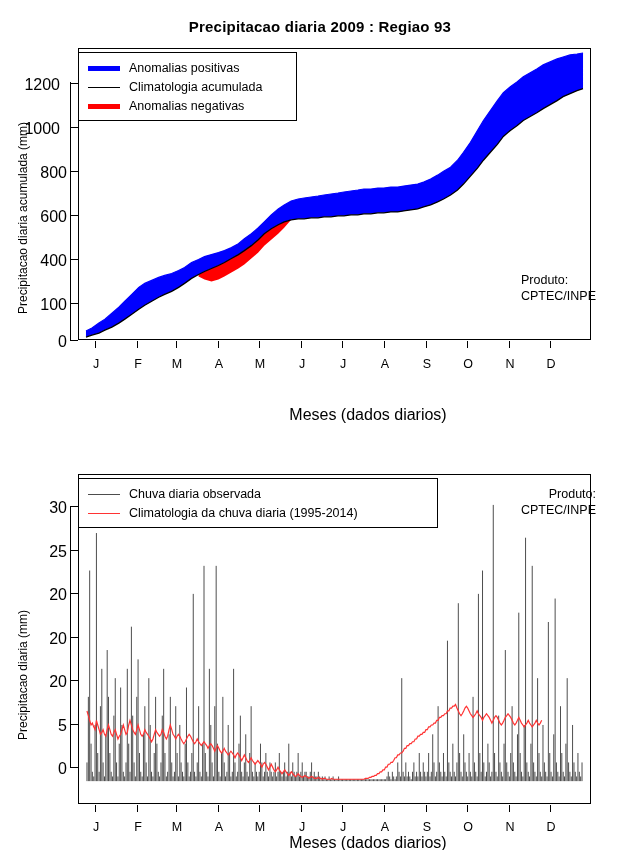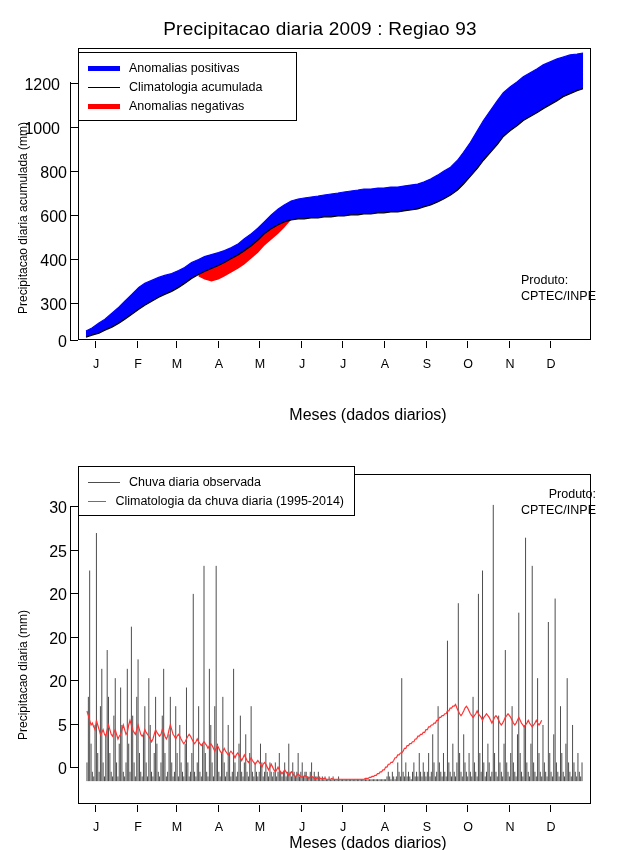--- a/index.html
+++ b/index.html
@@ -7,21 +7,21 @@
     width:640px;height:850px;background:#ffffff;
     font-family:"Liberation Sans", sans-serif;
     color:#000000;position:relative;overflow:hidden;
   }
   .panel{position:absolute;left:0;width:640px;}
   #panel-top{top:0;height:430px;}
   #panel-bottom{top:430px;height:420px;}
 
   .chart-title{
     position:absolute;width:100%;text-align:center;
-    font-weight:normal;font-size:19px;top:18px;letter-spacing:.2px;
+    font-weight:bold;font-size:15px;top:18px;letter-spacing:.2px;
   }
 
   .plotbox{position:absolute;border:1px solid #000;box-sizing:border-box;background:#fff;}
   #plot-top{left:78px;top:48px;width:513px;height:292px;}
   #plot-bottom{left:78px;top:44px;width:513px;height:330px;}
 
   .svgwrap{position:absolute;left:0;top:0;width:100%;height:100%;}
 
   .ylabel{
     position:absolute;font-size:12px;white-space:nowrap;
@@ -49,21 +49,21 @@
 </head>
 <body>
 
 <div class="panel" id="panel-top">
 
   <div class="chart-title">Precipitacao diaria 2009 : Regiao 93</div>
 
   <div class="ylabel" style="left:16px;top:314px;">Precipitacao diaria acumulada (mm)</div>
 
   <div class="ytick" style="left:27px;top:333px;">0</div>
-  <div class="ytick" style="left:27px;top:296px;">300</div>
+  <div class="ytick" style="left:27px;top:296px;">100</div>
   <div class="ytick" style="left:27px;top:252px;">400</div>
   <div class="ytick" style="left:27px;top:208px;">600</div>
   <div class="ytick" style="left:27px;top:164px;">800</div>
   <div class="ytick" style="left:20px;top:120px;">1000</div>
   <div class="ytick" style="left:20px;top:76px;">1200</div>
 
   <div class="tickmark" style="left:70px;top:82px;width:1px;height:258px;"></div>
   <div class="tickmark" style="left:70px;top:340px;width:8px;height:1px;"></div>
   <div class="tickmark" style="left:70px;top:303px;width:8px;height:1px;"></div>
   <div class="tickmark" style="left:70px;top:259px;width:8px;height:1px;"></div>
@@ -551,21 +551,21 @@
           <line x1="499.6" y1="308" x2="499.6" y2="303.3"></line>
           <line x1="500.9" y1="308" x2="500.9" y2="279.7"></line>
           <line x1="502.3" y1="308" x2="502.3" y2="298.6"></line>
           <line x1="503.6" y1="308" x2="503.6" y2="303.3"></line>
           <line x1="505.0" y1="308" x2="505.0" y2="289.2"></line>
         </g>
       <polyline id="clim-line" fill="none" stroke="#FF3333" stroke-width="1.2" points="8.0,237.4 9.4,242.1 10.7,246.8 12.1,251.5 13.4,249.6 14.8,253.4 16.1,256.2 17.5,246.8 18.8,251.5 20.2,256.2 21.5,260.9 22.9,259.0 24.2,256.2 25.6,260.9 26.9,262.8 28.3,256.2 29.6,251.5 31.0,256.2 32.3,260.9 33.7,262.8 35.0,259.0 36.4,256.2 37.7,260.9 39.1,265.6 40.4,262.8 41.8,260.9 43.1,256.2 44.5,251.5 45.8,256.2 47.2,260.9 48.5,259.0 49.9,251.5 51.2,246.8 52.6,251.5 53.9,256.2 55.3,259.0 56.6,260.9 58.0,256.2 59.3,251.5 60.7,256.2 62.0,260.9 63.4,262.8 64.7,260.9 66.1,256.2 67.4,259.0 68.8,260.9 70.1,262.8 71.5,265.6 72.8,268.4 74.2,265.6 75.5,260.9 76.9,256.2 78.2,259.0 79.6,260.9 80.9,262.8 82.3,260.9 83.6,256.2 85.0,259.0 86.3,262.8 87.7,265.6 89.0,262.8 90.4,256.2 91.7,251.5 93.1,256.2 94.4,260.9 95.8,262.8 97.1,265.6 98.5,262.8 99.8,260.9 101.2,262.8 102.5,265.6 103.9,268.4 105.2,270.3 106.6,268.4 107.9,265.6 109.3,262.8 110.6,260.9 112.0,262.8 113.3,265.6 114.7,268.4 116.0,270.3 117.4,268.4 118.7,265.6 120.1,268.4 121.4,270.3 122.8,272.2 124.1,270.3 125.5,268.4 126.8,270.3 128.2,272.2 129.5,275.0 130.9,272.2 132.3,270.3 133.6,272.2 135.0,275.0 136.3,277.9 137.7,275.0 139.0,272.2 140.4,275.0 141.7,277.9 143.1,279.7 144.4,277.9 145.8,275.0 147.1,277.9 148.5,279.7 149.8,281.6 151.2,279.7 152.5,277.9 153.9,279.7 155.2,281.6 156.6,284.5 157.9,281.6 159.3,279.7 160.6,281.6 162.0,284.5 163.3,287.3 164.7,284.5 166.0,281.6 167.4,284.5 168.7,287.3 170.1,289.2 171.4,287.3 172.8,284.5 174.1,287.3 175.5,289.2 176.8,291.0 178.2,289.2 179.5,287.3 180.9,289.2 182.2,291.0 183.6,293.9 184.9,291.0 186.3,289.2 187.6,291.0 189.0,293.9 190.3,296.7 191.7,293.9 193.0,291.0 194.4,293.9 195.7,296.7 197.1,298.6 198.4,296.7 199.8,293.9 201.1,296.7 202.5,298.6 203.8,300.5 205.2,298.6 206.5,296.7 207.9,298.6 209.2,300.5 210.6,302.3 211.9,300.5 213.3,298.6 214.6,300.5 216.0,302.3 217.3,303.3 218.7,302.3 220.0,300.5 221.4,302.3 222.7,303.3 224.1,304.2 225.4,303.3 226.8,302.3 228.1,303.3 229.5,304.2 230.8,305.2 232.2,304.2 233.5,303.3 234.9,304.2 236.2,305.2 237.6,305.2 238.9,305.2 240.3,304.2 241.6,305.2 243.0,305.2 244.3,306.1 245.7,305.2 247.0,305.2 248.4,306.1 249.7,306.1 251.1,306.1 252.4,306.1 253.8,305.2 255.1,306.1 256.5,306.1 257.9,306.1 259.2,306.1 260.6,306.1 261.9,306.1 263.3,306.1 264.6,306.1 266.0,306.1 267.3,306.1 268.7,306.1 270.0,306.1 271.4,306.1 272.7,306.1 274.1,306.1 275.4,306.1 276.8,306.1 278.1,306.1 279.5,306.1 280.8,306.1 282.2,306.1 283.5,306.1 284.9,306.1 286.2,306.1 287.6,305.2 288.9,305.2 290.3,305.2 291.6,304.2 293.0,304.2 294.3,303.3 295.7,303.3 297.0,302.3 298.4,302.3 299.7,300.5 301.1,300.5 302.4,298.6 303.8,298.6 305.1,296.7 306.5,296.7 307.8,293.9 309.2,293.9 310.5,291.0 311.9,291.0 313.2,289.2 314.6,289.2 315.9,287.3 317.3,284.5 318.6,284.5 320.0,281.6 321.3,281.6 322.7,279.7 324.0,279.7 325.4,277.9 326.7,275.0 328.1,275.0 329.4,272.2 330.8,272.2 332.1,270.3 333.5,270.3 334.8,268.4 336.2,268.4 337.5,265.6 338.9,265.6 340.2,262.8 341.6,262.8 342.9,260.9 344.3,260.9 345.6,259.0 347.0,259.0 348.3,256.2 349.7,256.2 351.0,253.4 352.4,253.4 353.7,251.5 355.1,251.5 356.4,249.6 357.8,249.6 359.1,246.8 360.5,246.8 361.8,243.9 363.2,243.9 364.5,242.1 365.9,242.1 367.2,240.2 368.6,240.2 369.9,237.4 371.3,237.4 372.6,234.5 374.0,234.5 375.3,232.6 376.7,232.6 378.0,230.8 379.4,234.5 380.8,237.4 382.1,240.2 383.5,242.1 384.8,240.2 386.2,237.4 387.5,234.5 388.9,232.6 390.2,234.5 391.6,237.4 392.9,240.2 394.3,242.1 395.6,243.9 397.0,242.1 398.3,240.2 399.7,237.4 401.0,240.2 402.4,242.1 403.7,243.9 405.1,246.8 406.4,243.9 407.8,242.1 409.1,240.2 410.5,242.1 411.8,243.9 413.2,246.8 414.5,249.6 415.9,246.8 417.2,243.9 418.6,242.1 419.9,243.9 421.3,246.8 422.6,249.6 424.0,251.5 425.3,249.6 426.7,246.8 428.0,243.9 429.4,242.1 430.7,240.2 432.1,242.1 433.4,243.9 434.8,246.8 436.1,249.6 437.5,251.5 438.8,249.6 440.2,246.8 441.5,243.9 442.9,246.8 444.2,249.6 445.6,251.5 446.9,253.4 448.3,251.5 449.6,249.6 451.0,246.8 452.3,249.6 453.7,251.5 455.0,253.4 456.4,251.5 457.7,249.6 459.1,246.8 460.4,249.6 461.8,251.5 463.1,249.6 464.5,246.8"></polyline>
     </svg>
   </div>
 
-  <div class="legendbox" style="left:78px;top:36px;width:277px;height:50px;">
+  <div class="legendbox" style="left:78px;top:48px;width:360px;height:50px;">
     <div class="legrow">
       <span class="legline" style="width:32px;height:1.5px;background:#4d4d4d;"></span>
       <span class="legtext">Chuva diaria observada</span>
     </div>
     <div class="legrow">
       <span class="legline" style="width:32px;height:1.5px;background:#FF3333;"></span>
       <span class="legtext">Climatologia da chuva diaria (1995-2014)</span>
     </div>
   </div>
 

